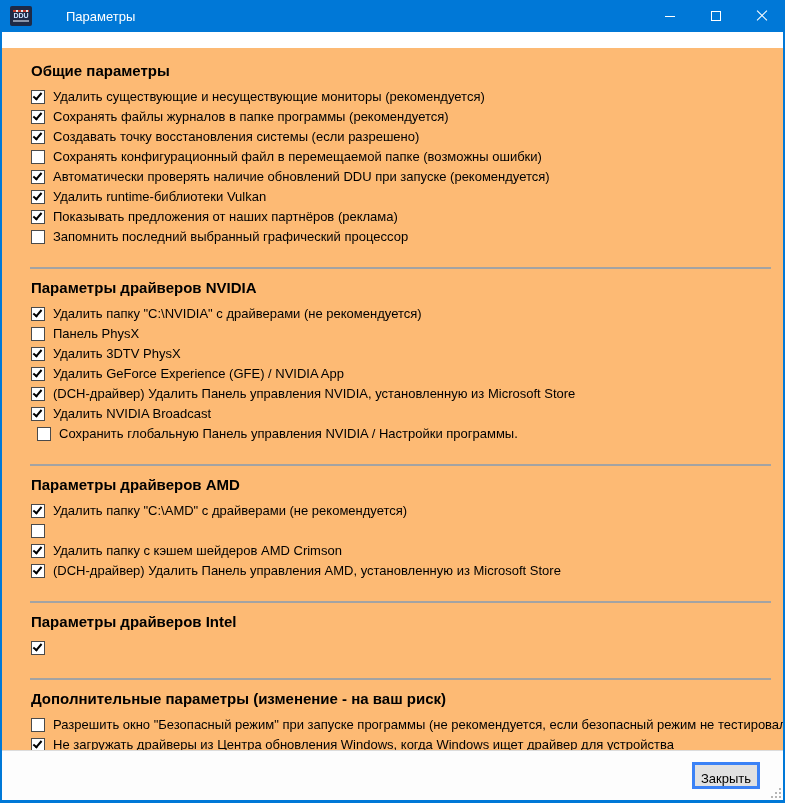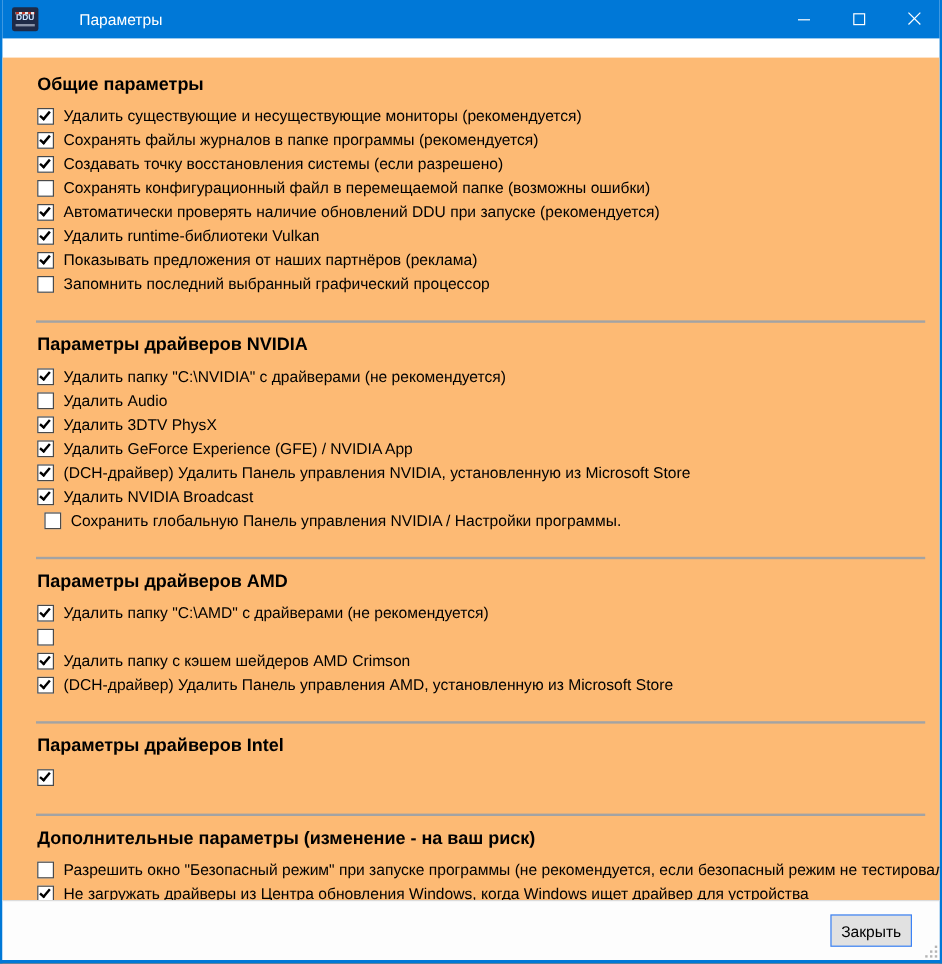--- a/index.html
+++ b/index.html
@@ -65,21 +65,21 @@
   .divider{
     height:0;border-top:2px solid #a3a3a3;margin:20px 2px 10px 2px;
   }
   
   .footer{
     position:absolute;left:0;right:0;bottom:0;height:50px;background:#fdfdfd;
     border-top:1px solid #dcdcdc;
   }
   .close-btn{
     position:absolute;right:23px;top:11px;width:68px;height:27px;
-    background:#e1e1e1;border:1px solid #3b82f6;
+    background:#e1e1e1;border:3px solid #3b82f6;
     font-family:"Liberation Sans","DejaVu Sans",sans-serif;
     font-size:13px;color:#000;text-align:center;line-height:25px;
   }
   .resize-grip{
     position:absolute;right:2px;bottom:2px;width:12px;height:12px;
   }
   .resize-grip i{position:absolute;width:2px;height:2px;background:#b5b5b5;}
   .resize-grip i:nth-child(1){right:0;bottom:0;}
   .resize-grip i:nth-child(2){right:4px;bottom:0;}
   .resize-grip i:nth-child(3){right:0;bottom:4px;}
@@ -164,21 +164,21 @@
       <div class="section">
         <div class="section-title">Параметры драйверов NVIDIA</div>
         <div class="row">
           <span class="cb">
             <span class="check"></span>
           </span>
           <span class="row-label">Удалить папку "C:\NVIDIA" с драйверами (не рекомендуется)</span>
         </div>
         <div class="row">
           <span class="cb"></span>
-          <span class="row-label">Удалить Audio</span>
+          <span class="row-label">Панель PhysX</span>
         </div>
         <div class="row">
           <span class="cb">
             <span class="check"></span>
           </span>
           <span class="row-label">Удалить 3DTV PhysX</span>
         </div>
         <div class="row">
           <span class="cb">
             <span class="check"></span>

